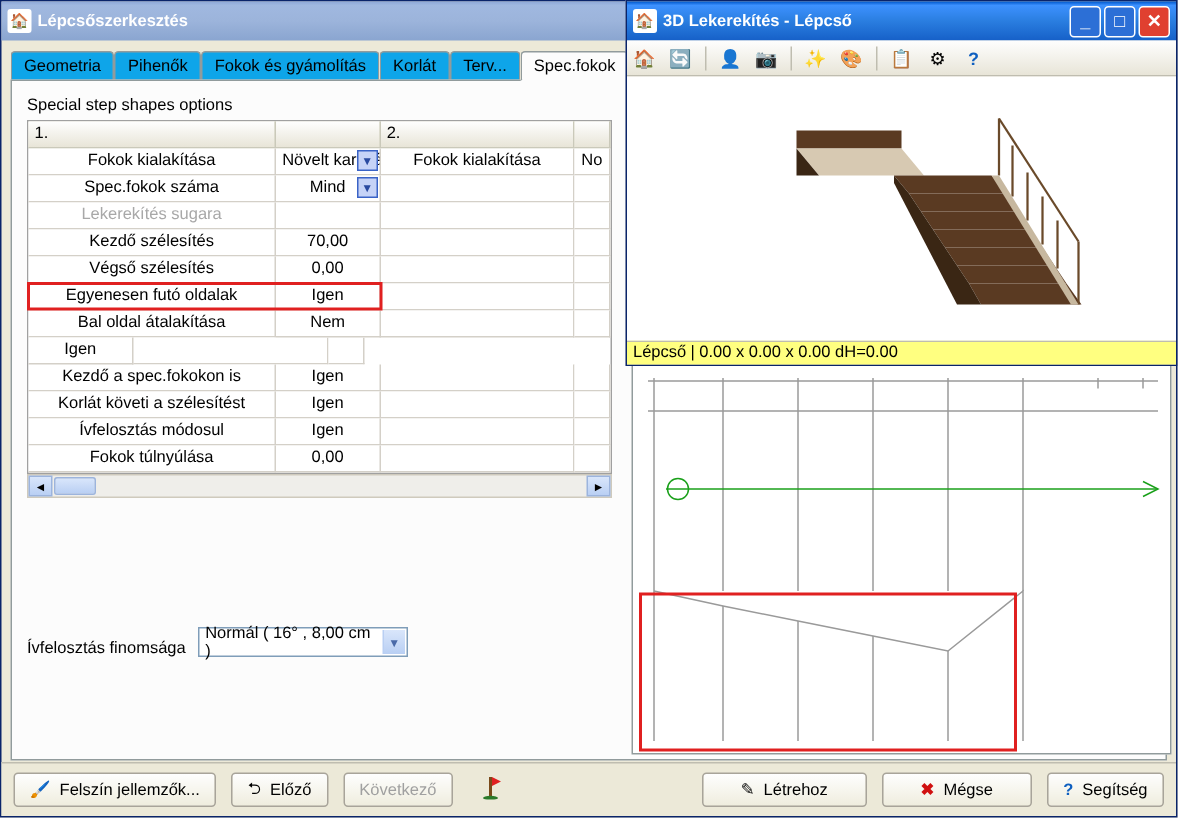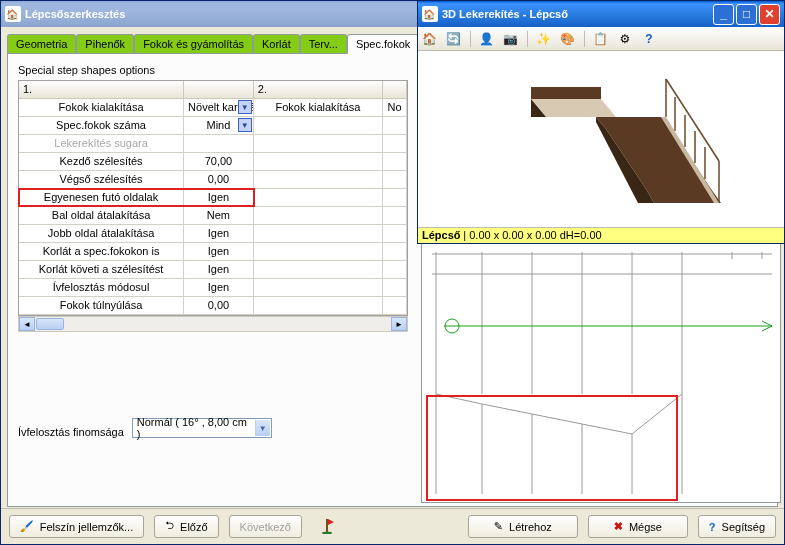--- a/index.html
+++ b/index.html
@@ -9,21 +9,21 @@
 .title-bar { height: 26px; background: linear-gradient(180deg, #0058cc 0%, #3d91ff 10%, #2a7ee0 50%, #1660c8 100%); display: flex; align-items: center; padding: 0 4px; color: #fff; font-weight: bold; font-size: 13px; }
 .title-bar-inactive { background: linear-gradient(180deg, #8da8d8 0%, #a0b8e0 10%, #9cb4db 50%, #8aa5d0 100%); }
 .title-icon { width: 16px; height: 16px; margin-right: 4px; background: #fff; border-radius: 2px; display: inline-flex; align-items: center; justify-content: center; font-size: 10px; }
 .title-text { flex: 1; }
 .win-btn { width: 21px; height: 21px; margin-left: 2px; border: 1px solid #fff; border-radius: 3px; display: inline-flex; align-items: center; justify-content: center; font-weight: bold; font-size: 12px; color: #fff; cursor: pointer; }
 .win-btn.min { background: #2c6fd6; }
 .win-btn.max { background: #2c6fd6; }
 .win-btn.close { background: #e04030; }
 
 .tabs { display: flex; padding: 6px 6px 0 6px; gap: 0; }
-.tab { padding: 3px 8px; background: #84cc16; border: 1px solid #919b9c; border-bottom: none; border-radius: 3px 3px 0 0; margin-right: 0; cursor: pointer; position: relative; top: 1px; }
+.tab { padding: 3px 8px; background: #0ea5e9; border: 1px solid #919b9c; border-bottom: none; border-radius: 3px 3px 0 0; margin-right: 0; cursor: pointer; position: relative; top: 1px; }
 .tab.active { background: #fcfcfc; border-bottom: 1px solid #fcfcfc; z-index: 2; }
 .tab-body { margin: 0 6px; border: 1px solid #919b9c; background: #fcfcfc; height: 454px; padding: 10px; position: relative; }
 
 .section-label { margin-bottom: 4px; }
 .grid-table { border: 1px solid #a0a0a0; width: 390px; background: #fff; }
 .grid-header-row { display: flex; background: #ece9d8; }
 .grid-header { border-right: 1px solid #cac9ba; border-bottom: 1px solid #cac9ba; padding: 2px 4px; height: 18px; background: linear-gradient(#fefefe,#e8e5d8); }
 .grid-row { display: flex; text-align: center; }
 .grid-cell { border-right: 1px solid #d4d0c8; border-bottom: 1px solid #d4d0c8; padding: 2px 4px; height: 18px; background: #fff; overflow: hidden; white-space: nowrap; }
 .grid-cell.disabled { color: #a8a8a8; }
@@ -45,21 +45,21 @@
 .btn-icon { font-size: 11px; }
 
 .preview-pane { position: absolute; left: 420px; top: 32px; width: 360px; height: 470px; border: 1px solid #919b9c; background: #fff; }
 
 .viewer-window { position: absolute; left: 417px; top: 0; width: 368px; height: 244px; border: 1px solid #0a246a; background: #ece9d8; z-index: 10; }
 .viewer-toolbar { height: 24px; background: linear-gradient(#fefefe,#e8e5d8); border-bottom: 1px solid #bfbdb0; display: flex; align-items: center; padding: 0 4px; gap: 8px; }
 .tb-icon { width: 16px; height: 16px; display: inline-flex; align-items: center; justify-content: center; font-size: 12px; cursor: pointer; }
 .tb-sep { width: 1px; height: 16px; background: #bfbdb0; }
 .viewer-canvas { height: 176px; background: #fff; display: flex; align-items: center; justify-content: center; position: relative; overflow: hidden; }
 .viewer-status { height: 16px; background: #ffff80; border-top: 1px solid #bfbdb0; padding: 1px 4px; font-size: 10px; }
-.viewer-status b { font-weight: bold; }
+.viewer-status b { font-weight: normal; }
 
 .stair-svg { width: 280px; height: 165px; }
 .plan-svg { width: 358px; height: 468px; }
 
 </style>
 </head>
 <body>
 
 <div class="main-window">
   <div class="title-bar title-bar-inactive">
@@ -123,27 +123,26 @@
             <div class="grid-cell" style="width: 130px;"></div>
             <div class="grid-cell" style="width: 24px;"></div>
           </div>
           <div class="grid-row">
             <div class="grid-cell" style="width: 166px;">Bal oldal átalakítása</div>
             <div class="grid-cell cell-rel" style="width: 70px;"><span>Nem</span></div>
             <div class="grid-cell" style="width: 130px;"></div>
             <div class="grid-cell" style="width: 24px;"></div>
           </div>
           <div class="grid-row">
-            <div class="grid-cell" style="width: 166px;">Jobb oldal átalakítása</div>
-            <div class="grid-cell cell-rel" style="width: 70px;"><span>Igen</span></div>
-            <div class="grid-cell" style="width: 130px;"></div>
-            <div class="grid-cell" style="width: 24px;"></div>
-          </div>
-          <div class="grid-row">
-            <div class="grid-cell" style="width: 166px;">Korlát a spec.fokokon is</div>
+            <div class="grid-cell cell-rel" style="width: 70px;"><span>Igen</span></div>
+            <div class="grid-cell" style="width: 130px;"></div>
+            <div class="grid-cell" style="width: 24px;"></div>
+          </div>
+          <div class="grid-row">
+            <div class="grid-cell" style="width: 166px;">Kezdő a spec.fokokon is</div>
             <div class="grid-cell cell-rel" style="width: 70px;"><span>Igen</span></div>
             <div class="grid-cell" style="width: 130px;"></div>
             <div class="grid-cell" style="width: 24px;"></div>
           </div>
           <div class="grid-row">
             <div class="grid-cell" style="width: 166px;">Korlát követi a szélesítést</div>
             <div class="grid-cell cell-rel" style="width: 70px;"><span>Igen</span></div>
             <div class="grid-cell" style="width: 130px;"></div>
             <div class="grid-cell" style="width: 24px;"></div>
           </div>

